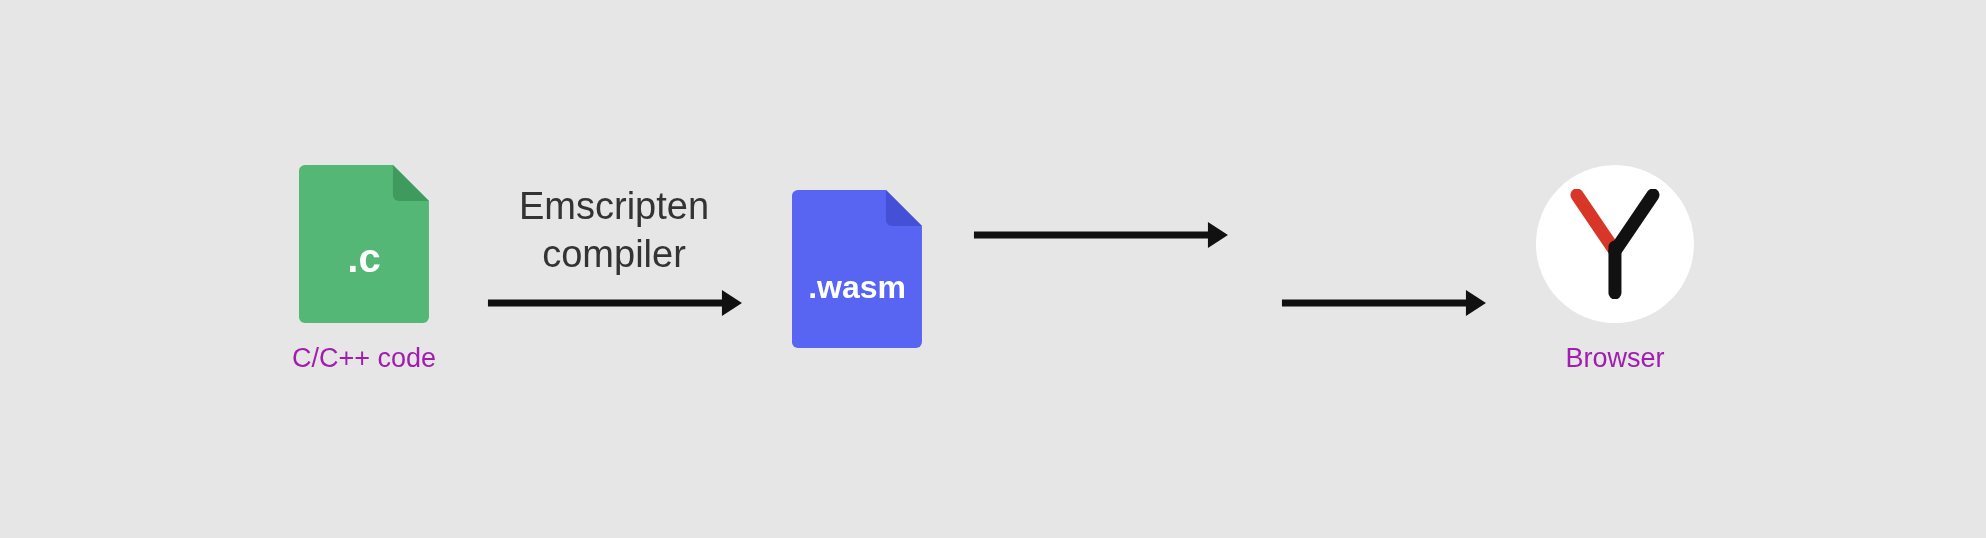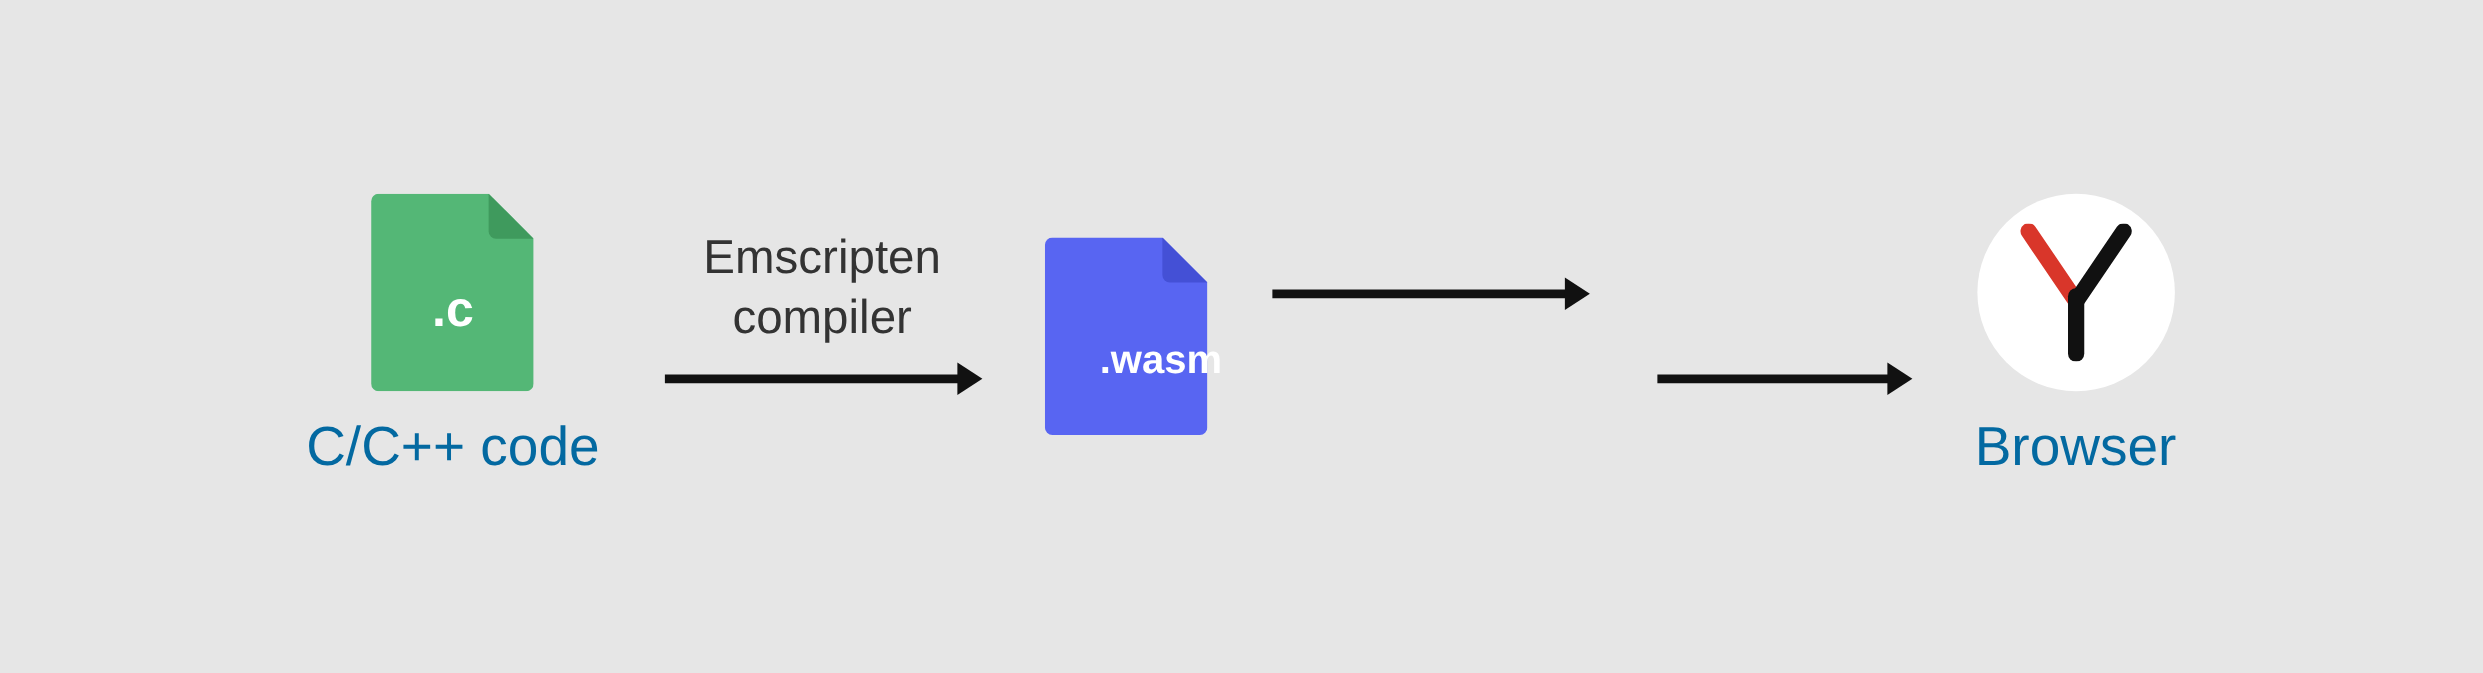--- a/index.html
+++ b/index.html
@@ -26,40 +26,40 @@
     align-items: center;
     gap: 48px;
   }
   .node {
     display: flex;
     flex-direction: column;
     align-items: center;
     gap: 20px;
   }
   .caption {
-    font-size: 44px;
-    color: #0369a1;
+    font-size: 27px;
+    color: #a21caf;
     white-space: nowrap;
   }
   .file-icon {
     width: 130px;
     height: 158px;
     position: relative;
   }
   .file-icon .label {
     position: absolute;
     left: 50%;
     bottom: 42px;
     transform: translateX(-50%);
     color: #fff;
     font-weight: 600;
     white-space: nowrap;
   }
   .file-c .label { font-size: 40px; }
-  .file-wasm .label { font-size: 32px; margin-left: 28px; }
+  .file-wasm .label { font-size: 32px; }
   .file-html .label { font-size: 32px; }
 
   .circle-icon {
     width: 158px;
     height: 158px;
     background: #fff;
     border-radius: 50%;
     display: flex;
     align-items: center;
     justify-content: center;

